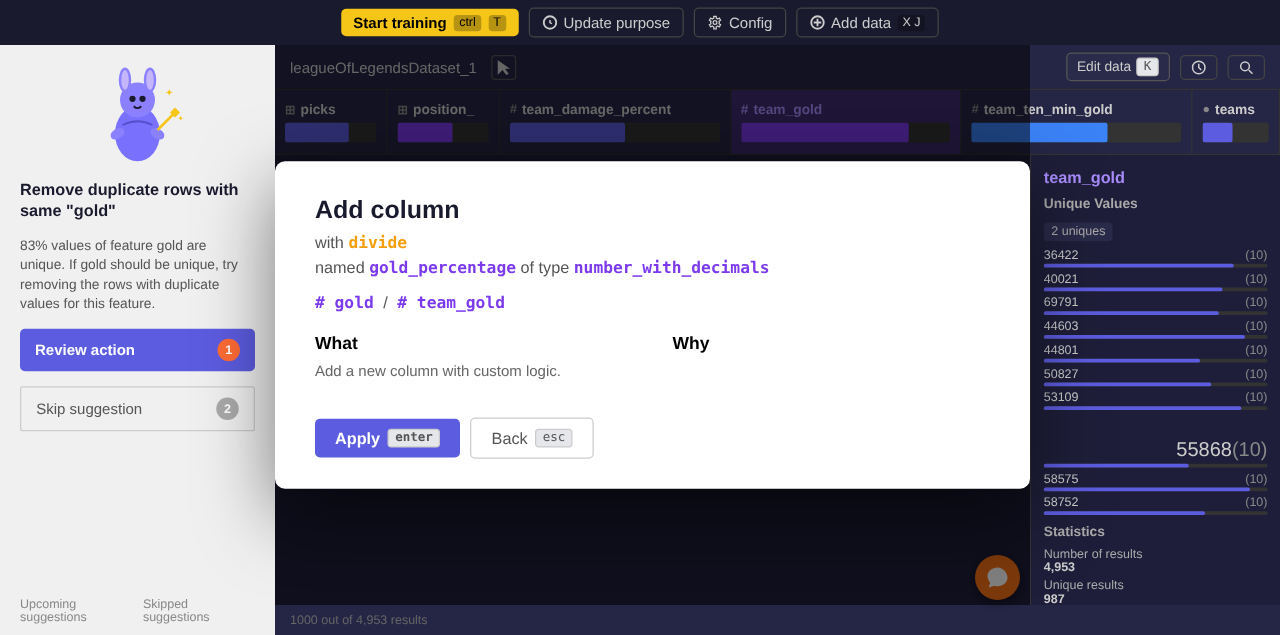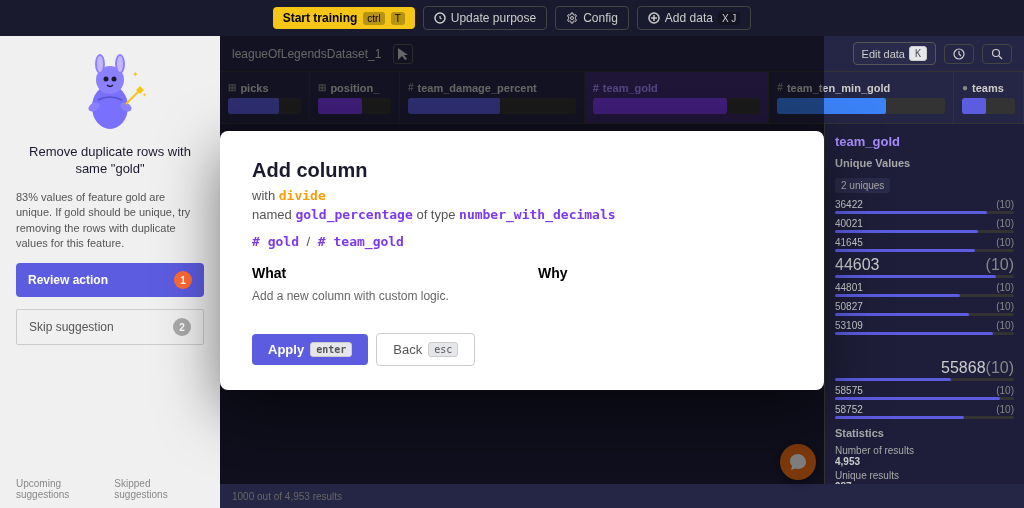--- a/index.html
+++ b/index.html
@@ -81,24 +81,23 @@
       display: flex;
       align-items: center;
       justify-content: center;
     }
     .sidebar-mascot svg {
       width: 80px;
       height: 80px;
     }
     .sidebar-title {
       font-size: 13px;
-      font-weight: 400;
+      font-weight: 700;
       color: #1a1a2e;
       line-height: 1.3;
-      text-align: center;
     }
     .sidebar-desc {
       font-size: 11px;
       color: #555;
       line-height: 1.4;
     }
     .review-action-btn {
       background: #5c5ce0;
       color: white;
       border: none;
@@ -627,29 +626,29 @@
     <div style="display:flex;justify-content:space-between;font-size:10px;color:#ccc;">
       <span>40021</span>
             <span style="color:#888;">(10)</span>
     </div>
     <div style="height:3px;background:#333;border-radius:2px;margin-top:1px;">
       <div style="height:100%;width:80%;background:#5c5ce0;border-radius:2px;"></div>
     </div>
   </div>
         <div style="margin-bottom: 4px;">
     <div style="display:flex;justify-content:space-between;font-size:10px;color:#ccc;">
-      <span>41645</span>
+      <span>69791</span>
             <span style="color:#888;">(10)</span>
     </div>
     <div style="height:3px;background:#333;border-radius:2px;margin-top:1px;">
       <div style="height:100%;width:78%;background:#5c5ce0;border-radius:2px;"></div>
     </div>
   </div>
         <div style="margin-bottom: 4px;">
-    <div style="display:flex;justify-content:space-between;font-size:16px;color:#ccc;">
+    <div style="display:flex;justify-content:space-between;font-size:10px;color:#ccc;">
       <span>44603</span>
             <span style="color:#888;">(10)</span>
     </div>
     <div style="height:3px;background:#333;border-radius:2px;margin-top:1px;">
       <div style="height:100%;width:90%;background:#5c5ce0;border-radius:2px;"></div>
     </div>
   </div>
         <div style="margin-bottom: 4px;">
     <div style="display:flex;justify-content:space-between;font-size:10px;color:#ccc;">
       <span>44801</span>

